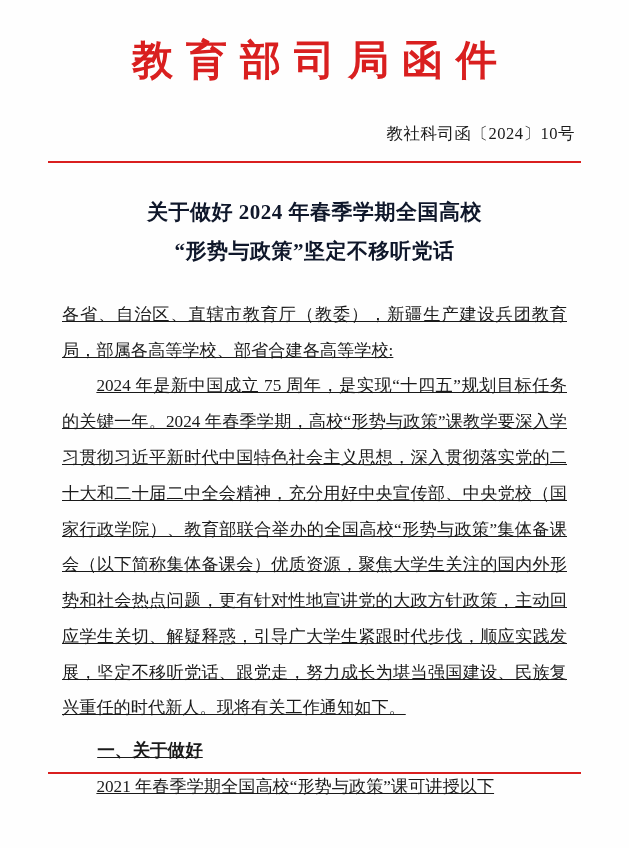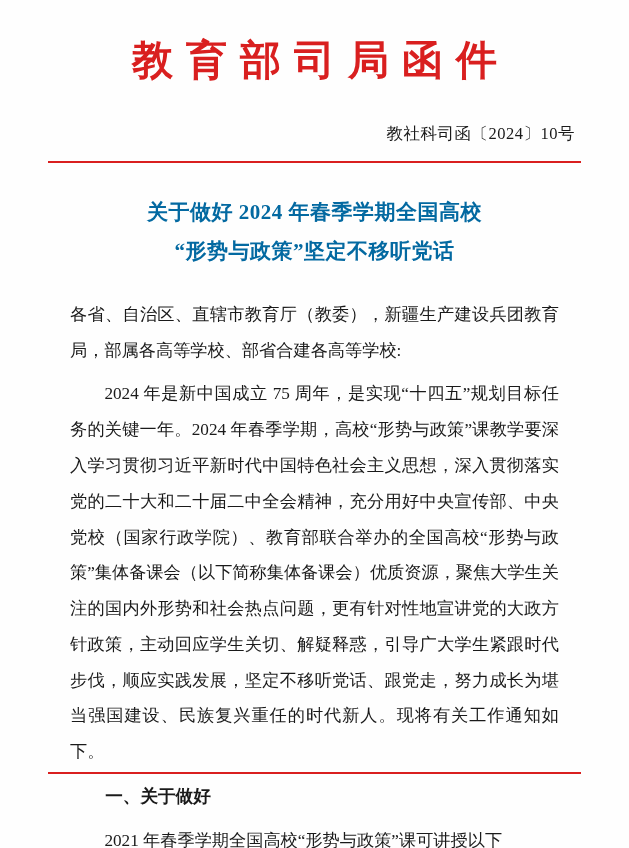--- a/index.html
+++ b/index.html
@@ -48,35 +48,36 @@
     height: 2px;
     background: #d91f1f;
   }
   .subject {
     margin-top: 30px;
     text-align: center;
     font-weight: bold;
     font-size: 21px;
     line-height: 1.85;
     letter-spacing: 0.5px;
-    color: #0369a1;
+    color: #0f172a;
   }
   .subject .line {
     display: block;
   }
   .body-block {
     margin: 26px 62px 0 62px;
     font-size: 17.2px;
     line-height: 2.08;
     text-align: justify;
     color: #1a1a1a;
   }
   .para {
-    margin: 8px;
+    margin: 0;
     white-space: normal;
+    text-decoration: underline;
   }
   .para.indent {
     text-indent: 2em;
   }
   .section-head {
     margin-top: 6px;
     text-indent: 2em;
     font-weight: bold;
     font-size: 17.6px;
   }

